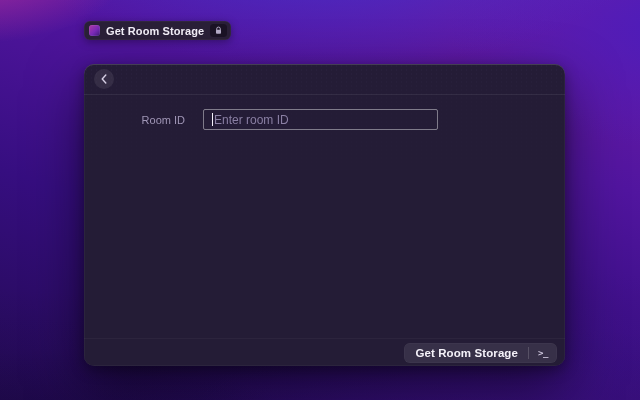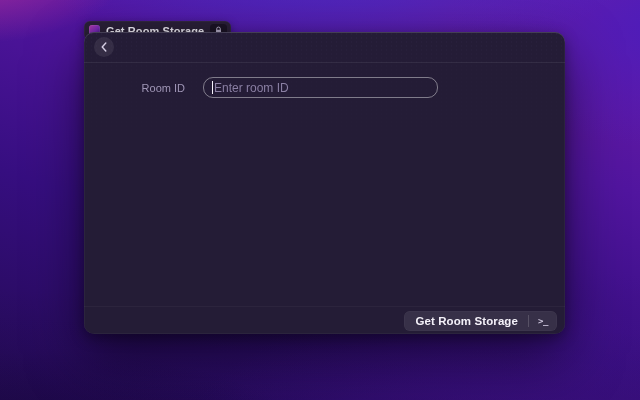--- a/index.html
+++ b/index.html
@@ -43,21 +43,21 @@
     color:#f2eef8;font-size:11px;font-weight:700;letter-spacing:0.1px;white-space:nowrap;
   }
   .pill-badge{
     height:13px;min-width:17px;border-radius:3.5px;background:rgba(8,4,18,0.45);
     display:flex;align-items:center;justify-content:center;
   }
   .pill-badge svg{display:block;}
 
   
   .window{
-    position:absolute;left:84px;top:32px;width:481px;height:302px;
+    position:absolute;left:84px;top:64px;width:481px;height:302px;
     background:#241c36;border-radius:10px;
     box-shadow:
       inset 0 1px 0 rgba(255,255,255,0.12),
       inset 0 0 0 0.5px rgba(255,255,255,0.07),
       0 22px 55px rgba(0,0,0,0.5),
       0 4px 14px rgba(0,0,0,0.35);
   }
   
   .window::before{
     content:"";position:absolute;inset:0;border-radius:10px;pointer-events:none;
@@ -85,21 +85,21 @@
   .form-row{display:flex;align-items:center;}
   .form-label{
     width:101px;text-align:right;color:#a096b6;font-size:11px;
     flex:0 0 auto;padding-right:18px;
   }
   .text-input-wrap{position:relative;width:235px;height:21px;}
   .text-input{
     width:100%;height:100%;box-sizing:border-box;
     background:transparent;
     border:1px solid rgba(255,255,255,0.42);
-    border-radius:10px;
+    border-radius:2px;
     color:#ece8f4;font-size:12px;font-family:"Liberation Sans",sans-serif;
     padding:0 8px 0 10px;outline:none;
   }
   .text-input::placeholder{color:#8a7fa3;}
   .input-caret{
     position:absolute;left:9px;top:4px;width:1px;height:13px;
     background:#f5f2fb;pointer-events:none;
   }
 
   

